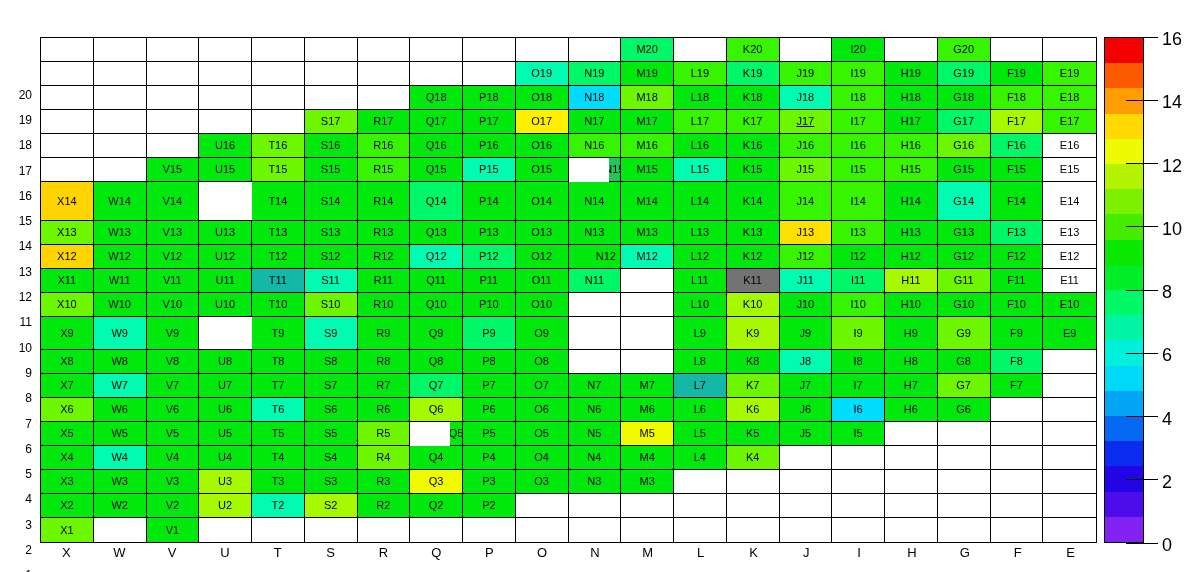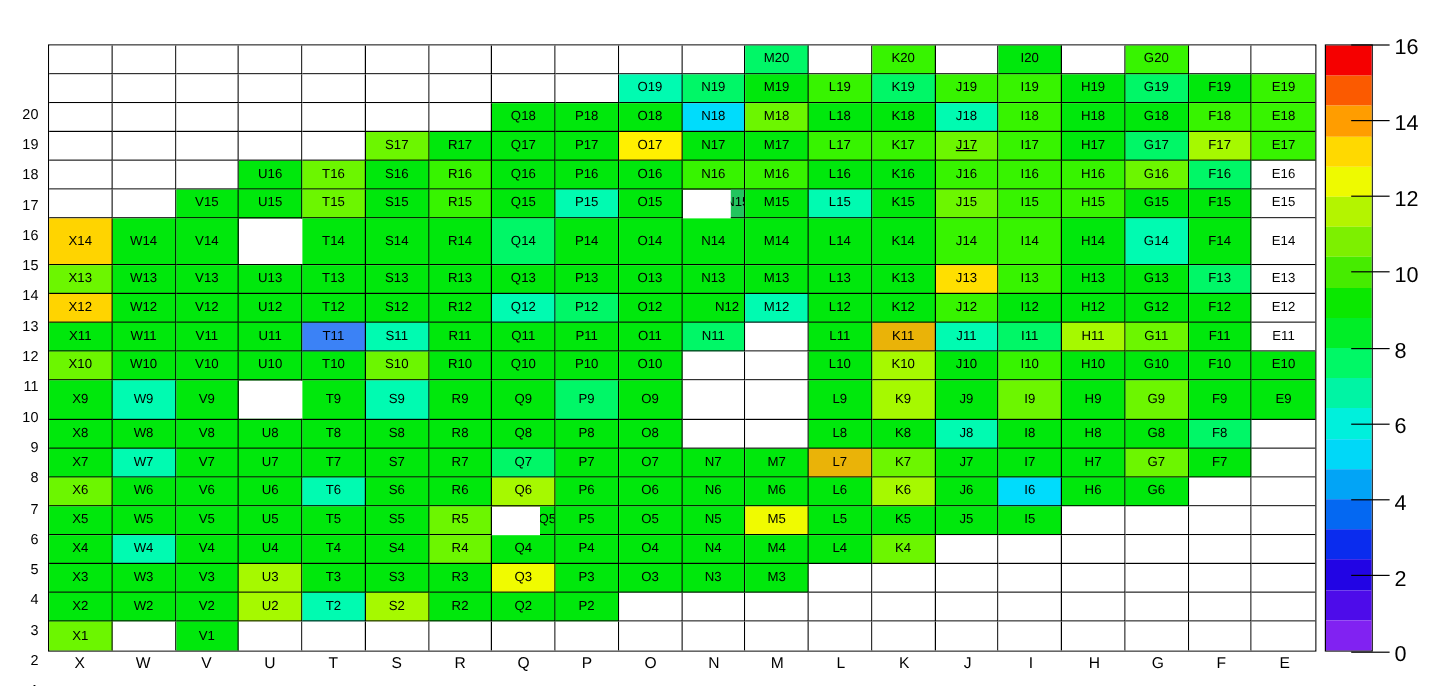--- a/index.html
+++ b/index.html
@@ -252,30 +252,30 @@
         <div class="cell" style="background: rgb(55, 244, 0);">J12</div>
         <div class="cell" style="background: rgb(0, 232, 12);">I12</div>
         <div class="cell" style="background: rgb(0, 232, 12);">H12</div>
         <div class="cell" style="background: rgb(0, 232, 12);">G12</div>
         <div class="cell" style="background: rgb(0, 232, 12);">F12</div>
         <div class="cell" style="background: rgb(255, 255, 255);">E12</div>
         <div class="cell" style="background: rgb(0, 232, 12);">X11</div>
         <div class="cell" style="background: rgb(0, 232, 12);">W11</div>
         <div class="cell" style="background: rgb(0, 232, 12);">V11</div>
         <div class="cell" style="background: rgb(0, 232, 12);">U11</div>
-        <div class="cell" style="background: #3b82f6;">T11</div>
+        <div class="cell" style="background: #14b8a6;">T11</div>
         <div class="cell" style="background: rgb(0, 251, 177);">S11</div>
         <div class="cell" style="background: rgb(0, 232, 12);">R11</div>
         <div class="cell" style="background: rgb(0, 232, 12);">Q11</div>
         <div class="cell" style="background: rgb(0, 232, 12);">P11</div>
         <div class="cell" style="background: rgb(0, 232, 12);">O11</div>
         <div class="cell" style="background: rgb(0, 247, 103);">N11</div>
         <div class="cell" style="background: rgb(255, 255, 255);"></div>
         <div class="cell" style="background: rgb(0, 232, 12);">L11</div>
-        <div class="cell" style="background: #eab308;">K11</div>
+        <div class="cell" style="background: #737373;">K11</div>
         <div class="cell" style="background: rgb(0, 251, 177);">J11</div>
         <div class="cell" style="background: rgb(0, 247, 103);">I11</div>
         <div class="cell" style="background: rgb(166, 249, 0);">H11</div>
         <div class="cell" style="background: rgb(108, 246, 0);">G11</div>
         <div class="cell" style="background: rgb(0, 232, 12);">F11</div>
         <div class="cell" style="background: rgb(255, 255, 255);">E11</div>
         <div class="cell" style="background: rgb(108, 246, 0);">X10</div>
         <div class="cell" style="background: rgb(0, 232, 12);">W10</div>
         <div class="cell" style="background: rgb(0, 232, 12);">V10</div>
         <div class="cell" style="background: rgb(0, 232, 12);">U10</div>
@@ -340,21 +340,21 @@
         <div class="cell" style="background: rgb(0, 232, 12);">V7</div>
         <div class="cell" style="background: rgb(0, 232, 12);">U7</div>
         <div class="cell" style="background: rgb(0, 232, 12);">T7</div>
         <div class="cell" style="background: rgb(0, 232, 12);">S7</div>
         <div class="cell" style="background: rgb(0, 232, 12);">R7</div>
         <div class="cell" style="background: rgb(0, 247, 103);">Q7</div>
         <div class="cell" style="background: rgb(0, 232, 12);">P7</div>
         <div class="cell" style="background: rgb(0, 232, 12);">O7</div>
         <div class="cell" style="background: rgb(0, 232, 12);">N7</div>
         <div class="cell" style="background: rgb(0, 232, 12);">M7</div>
-        <div class="cell" style="background: #eab308;">L7</div>
+        <div class="cell" style="background: #14b8a6;">L7</div>
         <div class="cell" style="background: rgb(108, 246, 0);">K7</div>
         <div class="cell" style="background: rgb(0, 232, 12);">J7</div>
         <div class="cell" style="background: rgb(0, 232, 12);">I7</div>
         <div class="cell" style="background: rgb(0, 232, 12);">H7</div>
         <div class="cell" style="background: rgb(108, 246, 0);">G7</div>
         <div class="cell" style="background: rgb(0, 232, 12);">F7</div>
         <div class="cell" style="background: rgb(255, 255, 255);"></div>
         <div class="cell" style="background: rgb(108, 246, 0);">X6</div>
         <div class="cell" style="background: rgb(0, 232, 12);">W6</div>
         <div class="cell" style="background: rgb(0, 232, 12);">V6</div>

